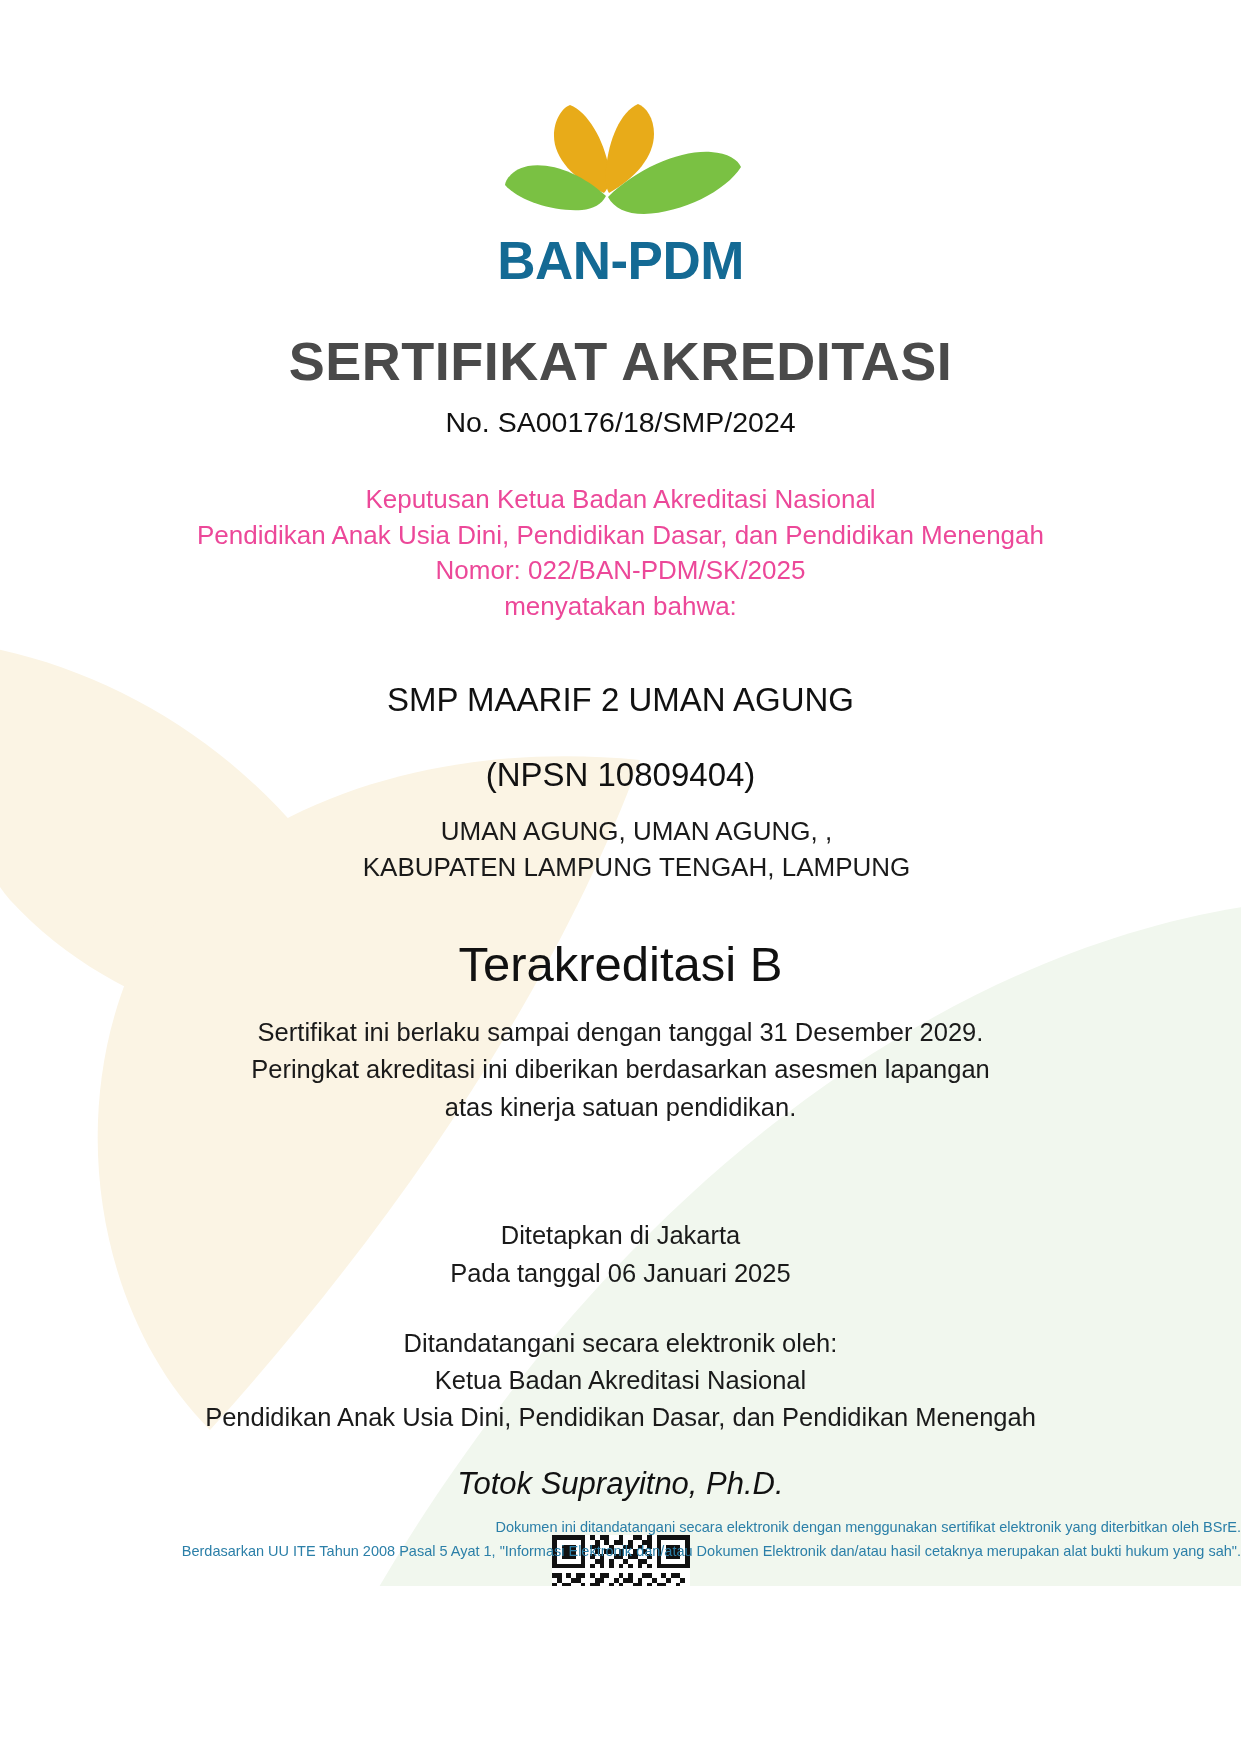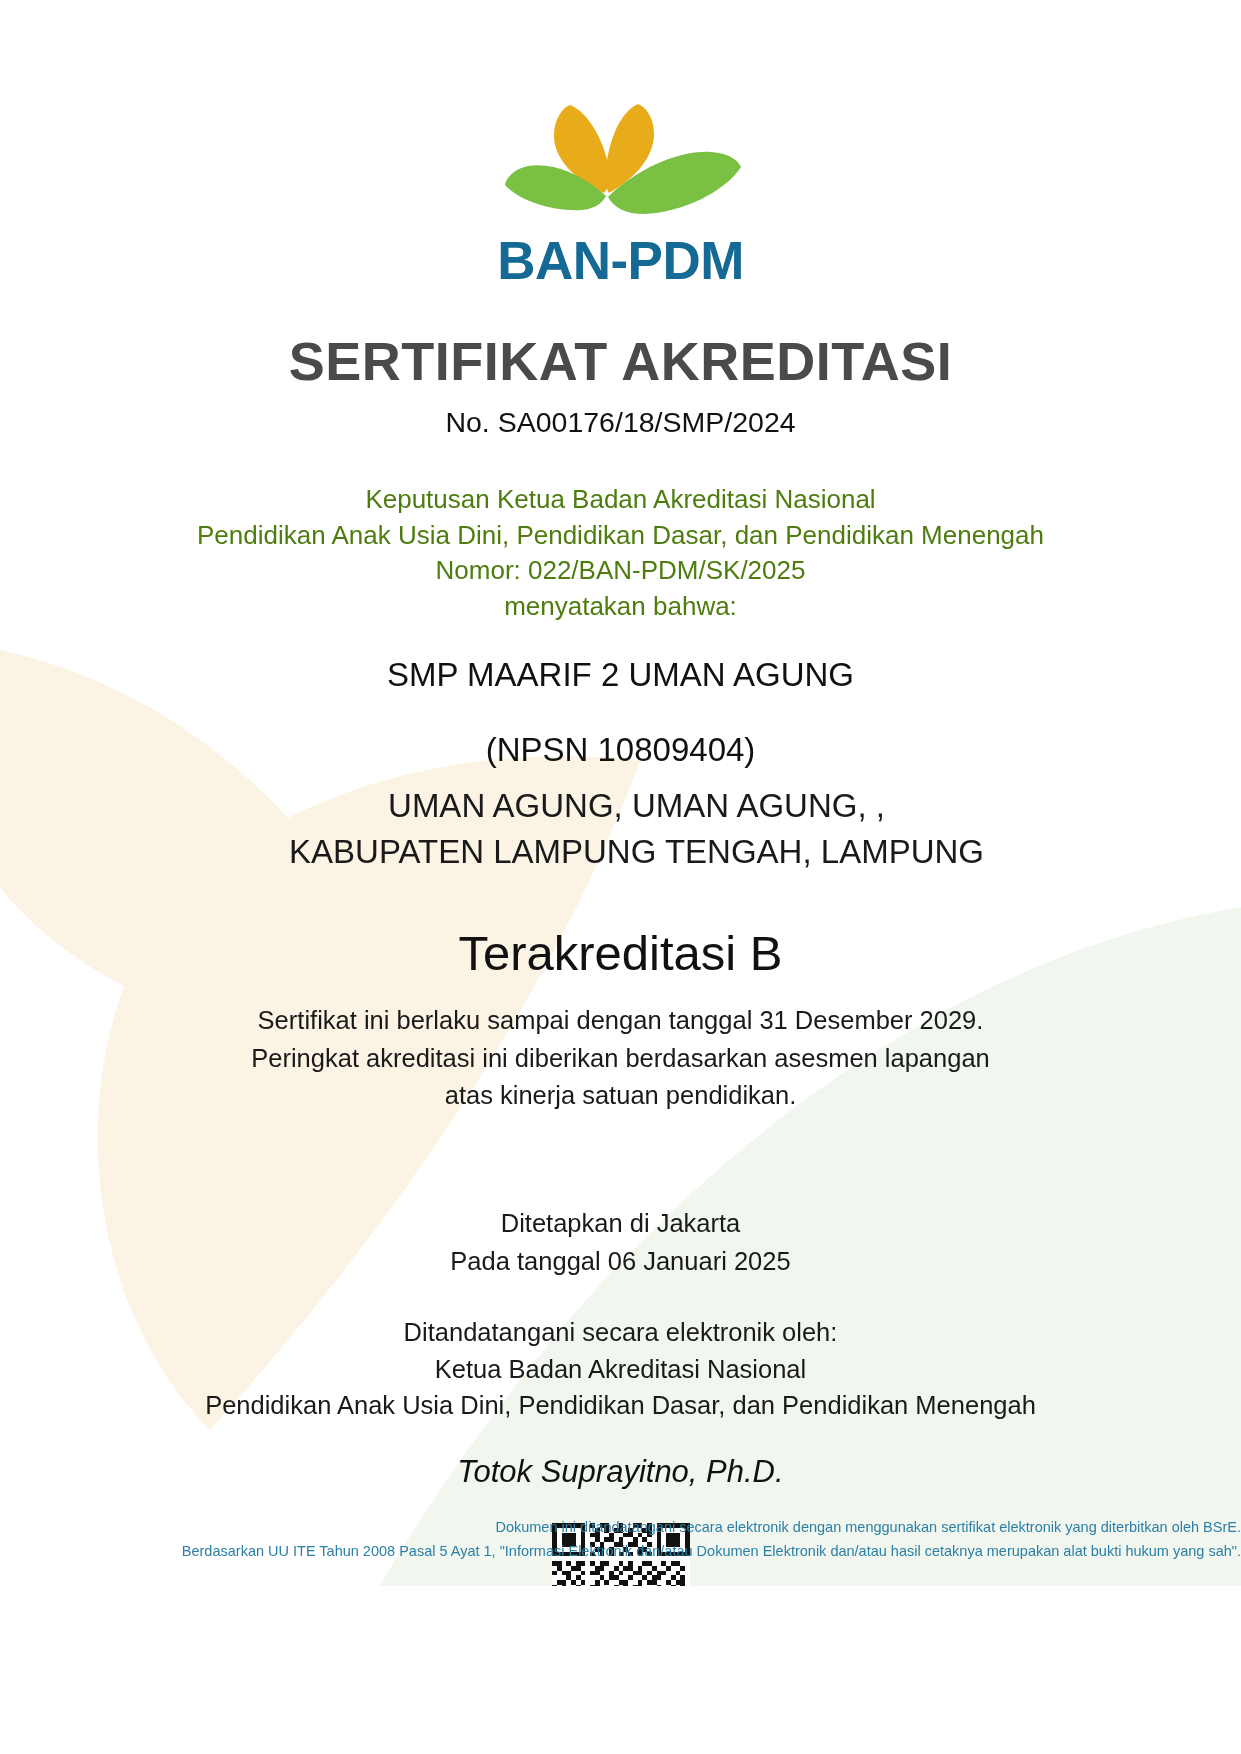--- a/index.html
+++ b/index.html
@@ -71,40 +71,40 @@
     margin-top: 16px;
     font-size: 28.5px;
     color: #111111;
     font-weight: normal;
   }
 
   
   .decree {
     margin-top: 43px;
     font-size: 26px;
-    color: #4d7c0f;
+    color: #ec4899;
     line-height: 1.38;
   }
   .decree div { white-space: nowrap; }
 
   
   .school-name {
-    margin-top: 29px;
+    margin-top: 54px;
     font-size: 33px;
     color: #111111;
     line-height: 1.25;
   }
   .school-npsn {
     margin-top: 36px;
     font-size: 33px;
     color: #111111;
   }
   .school-address {
-    margin-top: 14px;
-    font-size: 33px;
+    margin-top: 20px;
+    font-size: 26px;
     color: #1a1a1a;
     line-height: 1.38;
     padding-left: 32px;
   }
 
   
   .result {
     margin-top: 52px;
     font-size: 49px;
     color: #111111;

